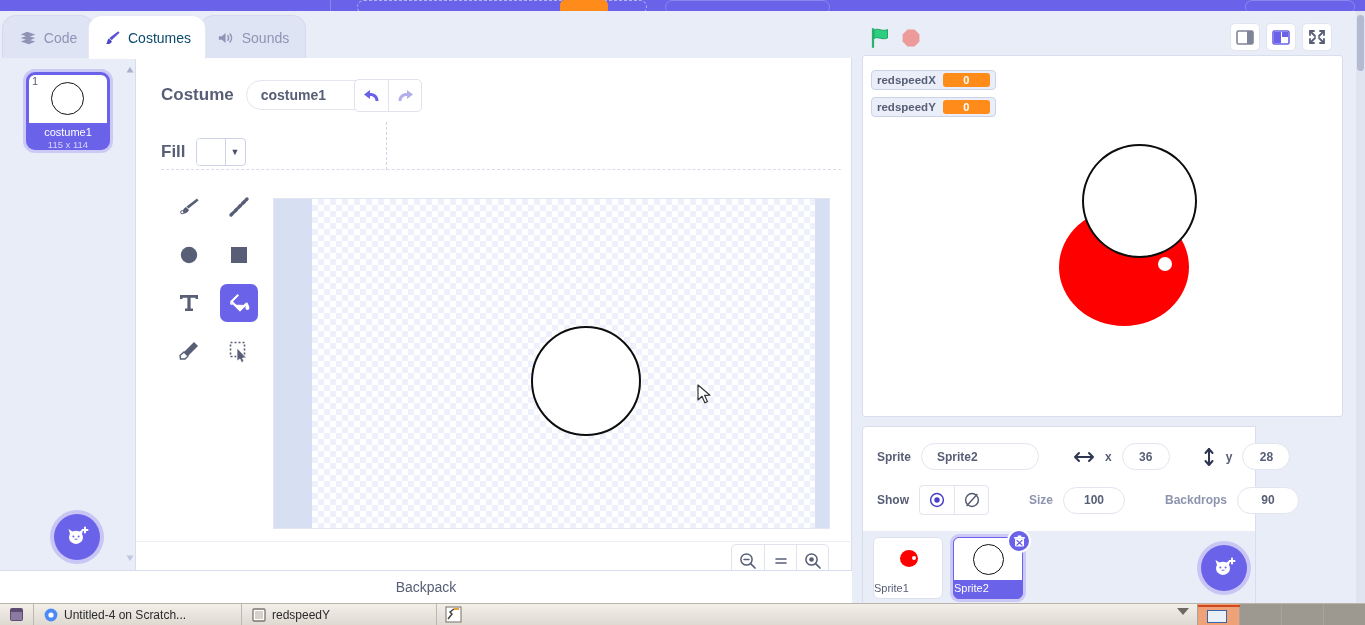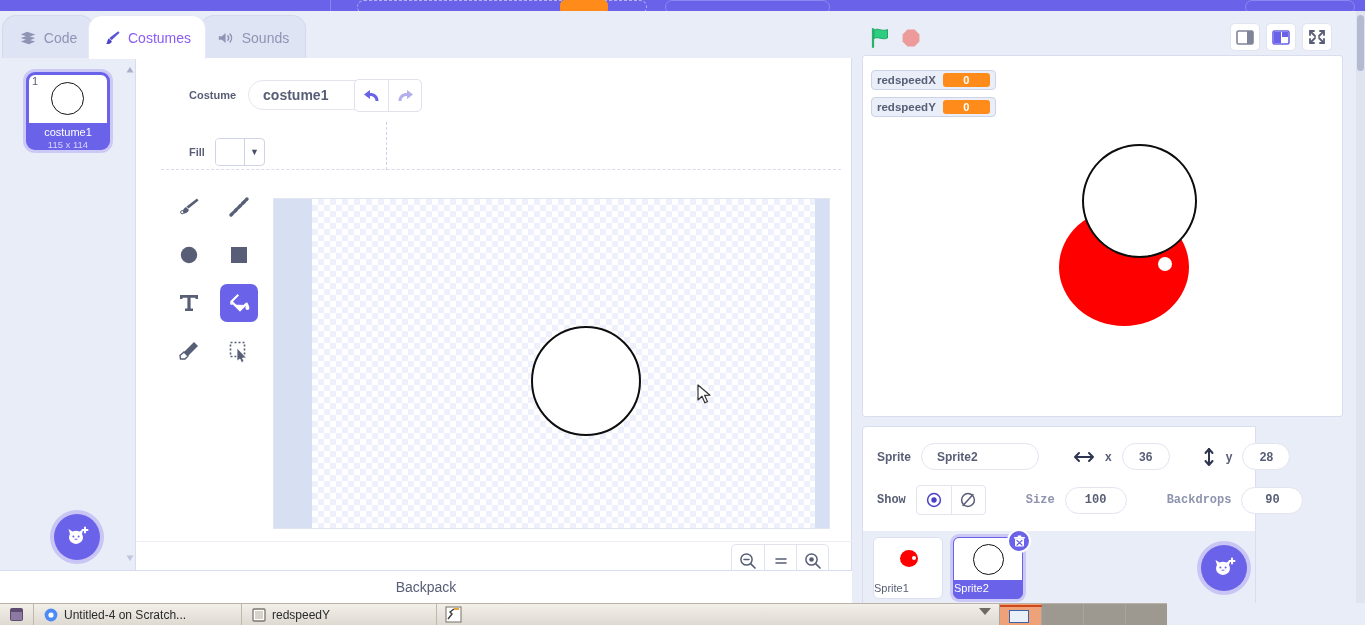--- a/index.html
+++ b/index.html
@@ -37,21 +37,21 @@
   
   .tabs { position:absolute; left:0; top:4px; height:44px; }
   .tab {
     position:absolute; top:0; height:44px;
     border-top-left-radius:14px; border-top-right-radius:14px;
     display:flex; align-items:center; justify-content:center; gap:7px;
     font-size:14px; color:#8f94b5; cursor:pointer;
     border:1px solid #d4d9ee; border-bottom:none;
     background:#dfe4f4;
   }
-  .tab.active { background:#ffffff; color:#8b5cf6; z-index:3; border-color:#e6e9f5; }
+  .tab.active { background:#ffffff; color:#0c4a6e; z-index:3; border-color:#e6e9f5; }
   .tab-code   { left:2px;   width:92px; }
   .tab-cost   { left:88px;  width:118px; }
   .tab-sound  { left:200px; width:106px; }
   .tab-ico { width:18px; height:16px; display:block; }
 
   
   .costlist {
     position:absolute; left:0; top:47px; width:136px; height:512px;
     background:#e8edf7; border-right:1px solid #d7dcef;
   }
@@ -88,21 +88,21 @@
   }
   .list-scroll-up { top:8px; }
   .list-scroll-dn { bottom:8px; }
 
   
   .paint {
     position:absolute; left:136px; top:47px; width:716px; height:512px;
     background:#fff; border-right:1px solid #d7dcef;
   }
   .row-costume { position:absolute; left:25px; top:22px; display:flex; align-items:center; gap:12px;}
-  .lbl { font-size:11px; color:#575e75; font-weight:bold;margin-left:28px; }
+  .lbl { font-size:17px; color:#575e75; font-weight:bold; }
   .inp-costume {
     width:126px; height:30px; border:1px solid #e3e5ef; border-radius:15px;
     font-size:14px; color:#575e75; font-weight:bold; padding:0 14px; outline:none;
     background:#fff;
   }
   .undoredo {
     position:absolute; left:218px; top:21px; display:flex;
     border:1px solid #e0e2ee; border-radius:5px; overflow:hidden; background:#fff;
   }
   .ur-btn { width:33px; height:31px; display:flex; align-items:center; justify-content:center; cursor:pointer;}
@@ -214,21 +214,21 @@
     position:absolute; left:219px; top:88px; width:115px; height:114px;
     background:#fff; border:2.5px solid #0d0d0d; border-radius:50%;
   }
 
   
   .spriteinfo {
     position:absolute; left:10px; top:415px; width:394px; height:114px;
     background:#fff; border:1px solid #d9ddee; border-radius:4px 0 0 0;
   }
   .si-row1 { position:absolute; left:14px; top:16px; display:flex; align-items:center; gap:10px;}
-  .si-row2 { position:absolute; left:14px; top:58px; display:flex; align-items:center; gap:10px;font-family:Liberation Mono, monospace;}
+  .si-row2 { position:absolute; left:14px; top:58px; display:flex; align-items:center; gap:10px;}
   .si-lbl { font-size:12px; color:#575e75; font-weight:bold; }
   .si-lbl.dim { color:#8e93ae; font-weight:bold; }
   .pill {
     border:1px solid #e2e4f0; border-radius:14px; height:27px;
     font-size:12px; color:#575e75; font-weight:bold; text-align:center;
     display:flex; align-items:center; justify-content:center; background:#fff;
   }
   .pill-name { width:118px; justify-content:flex-start; padding-left:15px; }
   .pill-num { width:48px; }
   .showgrp {
@@ -274,21 +274,21 @@
   }
   .ss-lbl { position:absolute; left:0; top:104px; width:100%; text-align:center; font-size:11.5px; color:#575e75; font-weight:bold;}
   .ss-add {
     position:absolute; left:20px; top:122px; width:46px; height:46px; border-radius:50%;
     background:#6a62e8; box-shadow:0 0 0 4px #c9c5f5;
     display:flex; align-items:center; justify-content:center; cursor:pointer;
   }
 
   
   .taskbar {
-    position:absolute; left:0; top:603px; width:1167px; height:22px;
+    position:absolute; left:0; top:603px; width:1365px; height:22px;
     background:linear-gradient(#f3efe9,#ded9d1);
     border-top:1px solid #b9b3aa; display:flex; align-items:center;
   }
   .tb-launcher { width:34px; height:22px; display:flex; align-items:center; justify-content:center;
                  border-right:1px solid #bdb7ae; cursor:pointer;}
   .tb-task {
     height:22px; display:flex; align-items:center; gap:6px; padding:0 10px;
     font-size:12px; color:#2b2b2b; border-right:1px solid #bdb7ae; cursor:pointer;
     white-space:nowrap; overflow:hidden;
   }

